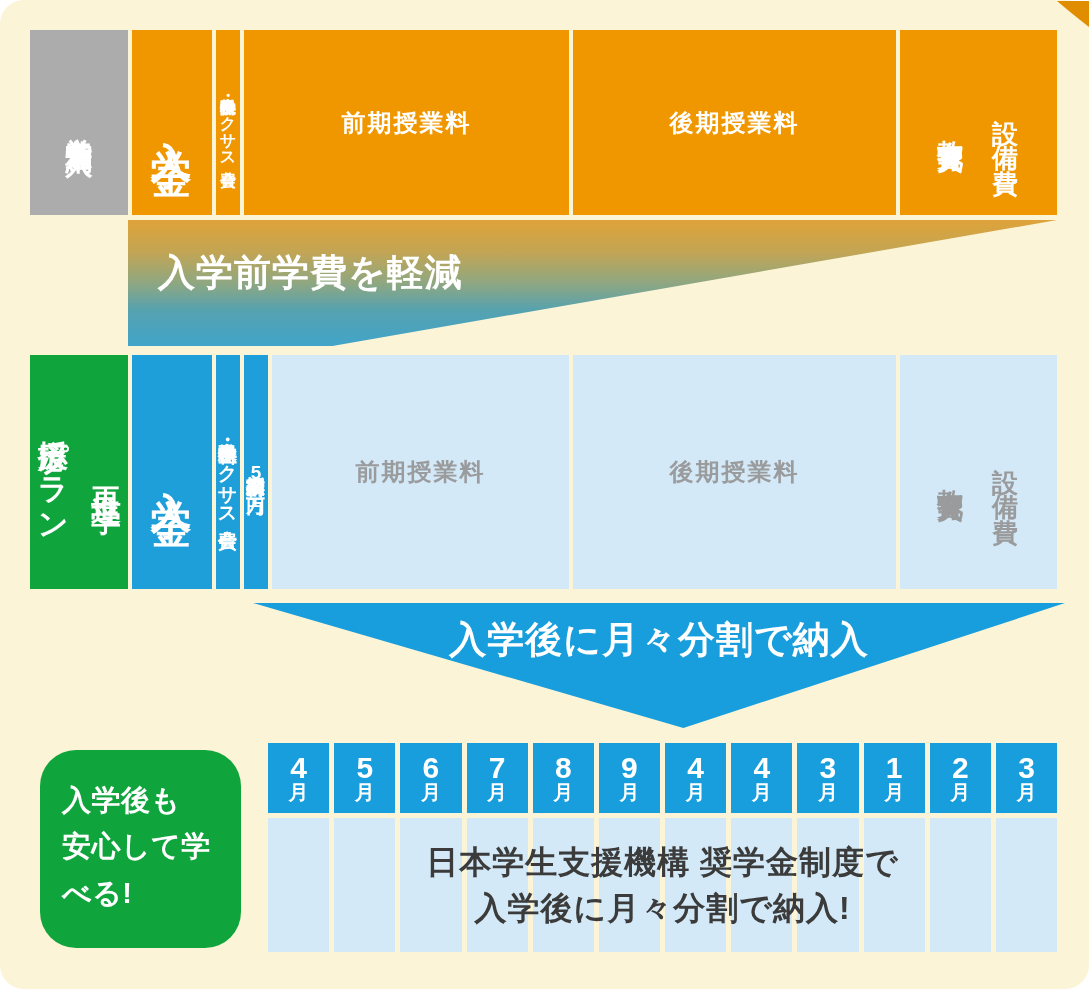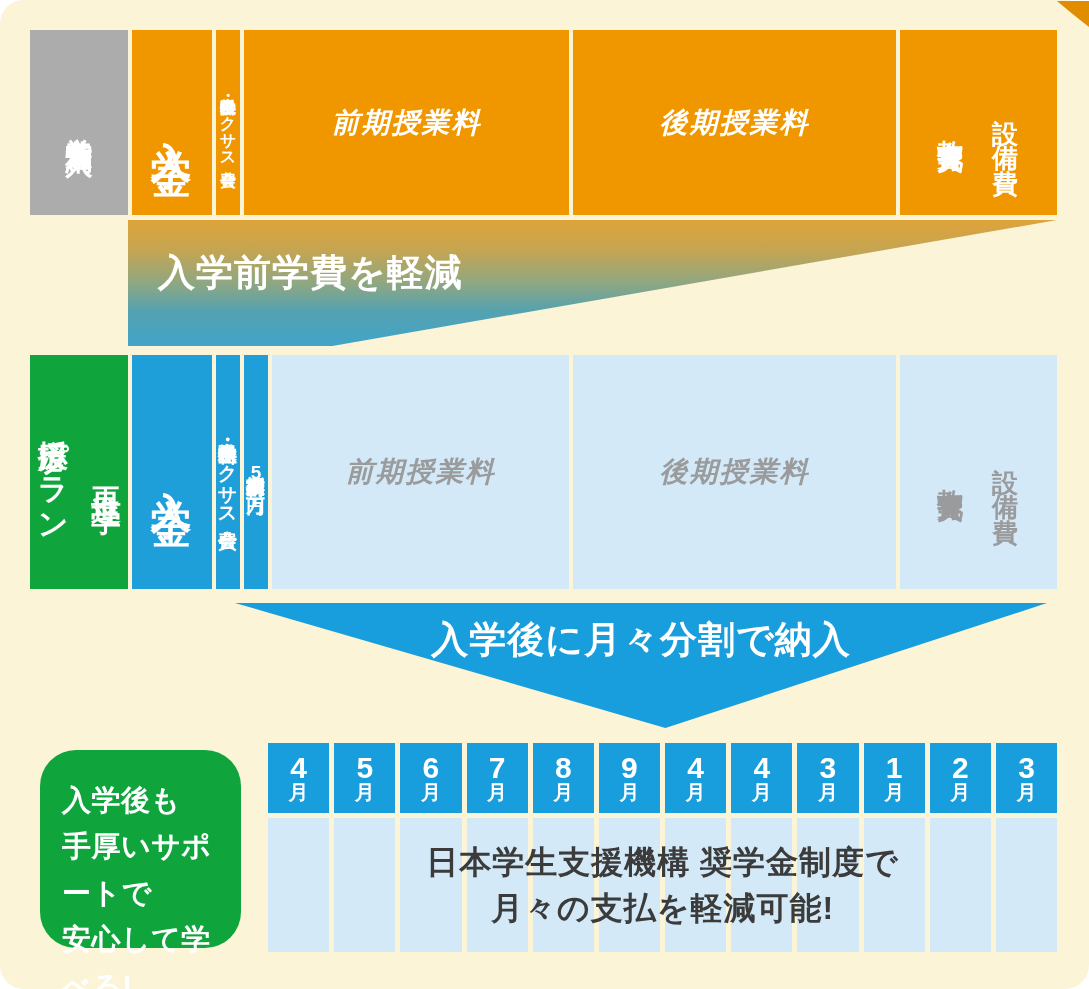--- a/index.html
+++ b/index.html
@@ -24,40 +24,40 @@
   .green{background:#0FA53C;color:#fff;}
   .lblue{background:#D3E9F7;color:#9A9B9D;}
   .w-label{width:98px;}
   .w-adm{width:80px;}
   .w-narrow{width:24px;}
   .w-fee{width:157px;}
   .side-label{font-size:27px;letter-spacing:2px;}
   .adm-text{font-size:40px;letter-spacing:0.22em;}
   .narrow-text1{font-size:16px;line-height:1;}
   .narrow-text2{font-size:19px;line-height:1;}
-  .tuition-text{font-size:28px;letter-spacing:2px;font-style:italic;}
+  .tuition-text{font-size:24px;letter-spacing:2px;}
   .fee-box{gap:20px;}
   .fee-col{font-size:26px;letter-spacing:0.06em;}
   .fee-col-spaced{font-size:26px;letter-spacing:1em;position:relative;top:14px;}
   .plan-label{gap:12px;}
   .plan-col-left{font-size:30px;letter-spacing:0.08em;}
   .plan-col-right{font-size:30px;letter-spacing:0.3em;position:relative;top:4px;}
   
   .wedge{
     position:absolute;left:128px;top:220px;width:929px;height:126px;
     background:linear-gradient(180deg,#DFA33A 0%,#C3A553 25%,#8FA781 50%,#55A2B0 72%,#41A4C9 100%);
     clip-path:polygon(0 0,100% 0,22% 100%,0 100%);
   }
   .wedge-text{
     position:absolute;left:30px;top:28px;
     color:#fff;font-size:37px;letter-spacing:1px;
   }
   
   .arrow{
-    position:absolute;left:235px;top:603px;width:812px;height:125px;
+    position:absolute;left:253px;top:603px;width:812px;height:125px;
     background:#189EDC;
     clip-path:polygon(0 0,100% 0,53% 100%);
     text-align:center;
   }
   .arrow-text{
     display:inline-block;margin-top:12px;
     color:#fff;font-size:37px;letter-spacing:1px;
   }
   
   .support{
@@ -148,21 +148,20 @@
       <span class="v fee-col-spaced">設備費</span>
     </div>
   </div>
 
   <div class="arrow">
     <span class="arrow-text">入学後に月々分割で納入</span>
   </div>
 
   <div class="support">
     <div>入学後も</div>
-    <div>手厚いサポートで</div>
     <div>安心して学べる!</div>
   </div>
 
   <div class="calendar">
     <div class="cal-head">
       <div class="cal-cell">
           <span class="num">4</span>
           <span class="unit">月</span>
         </div>
       <div class="cal-cell">
@@ -218,17 +217,17 @@
       <div class="cal-col"></div>
       <div class="cal-col"></div>
       <div class="cal-col"></div>
       <div class="cal-col"></div>
       <div class="cal-col"></div>
       <div class="cal-col"></div>
       <div class="cal-col"></div>
       <div class="cal-col"></div>
       <div class="cal-note">
         <div>日本学生支援機構 奨学金制度で</div>
-        <div>月々の支払を軽減可能!</div>
+        <div>入学後に月々分割で納入!</div>
       </div>
     </div>
   </div>
 </div>
 
 </body></html>

